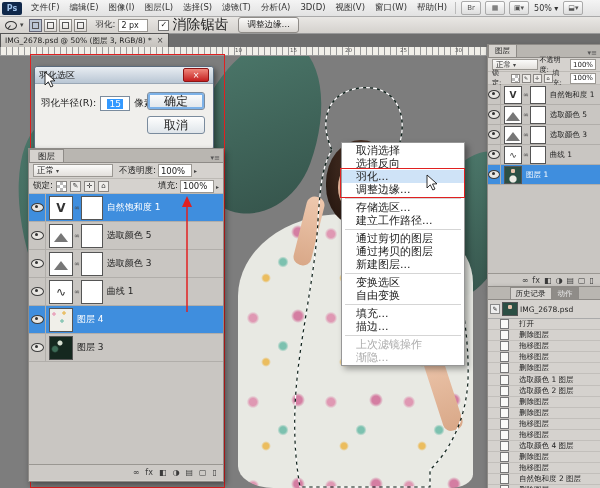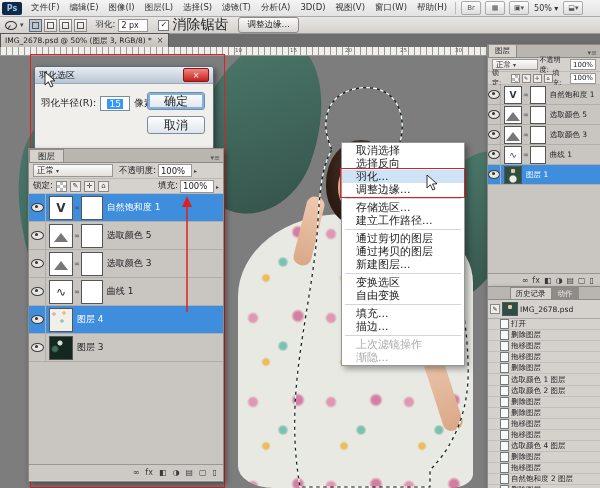--- a/index.html
+++ b/index.html
@@ -159,21 +159,21 @@
   .hist-tabs{height:12px;background:#b9b6b1;display:flex;align-items:flex-end;border-bottom:1px solid #8e8b87;justify-content:center;}
   .hist-tab{padding:1px 5px 0 5px;font-size:7.5px;height:10px;border:1px solid #8e8b87;border-bottom:none;}
   .hist-tab.active{background:#d5d2ce;}
   .hist-tab.inactive{background:#8f8c88;color:#e8e8e8;}
   #hist-snapshot{height:18px;display:flex;align-items:center;background:#d5d2ce;border-bottom:1px solid #aaa;
       font-size:7.5px;padding:0 2px;gap:2px;}
   #hist-snapshot .snap-thumb{width:14px;height:12px;border:1px solid #555;
       background:radial-gradient(4px 4px at 7px 4px,#e7c3ac 50%,transparent 60%),#2c4f44;flex:none;}
   .hist-brush{width:8px;height:8px;border:1px solid #888;background:#eee;flex:none;font-size:6px;line-height:8px;text-align:center;color:#333;}
   #hist-list{background:#d5d2ce;overflow:hidden;height:172px;}
-  .hist-row{height:10.1px;display:flex;align-items:center;font-size:7.5px;gap:2px;
+  .hist-row{height:10.1px;display:flex;align-items:center;font-size:7.5px;gap:10px;
       border-bottom:1px solid #c2bfbb;padding-left:12px;}
   .hist-icon{width:7px;height:8px;border:1px solid #777;background:#fafaf8;flex:none;}
   
   svg.overlay{position:absolute;left:0;top:0;pointer-events:none;}
 </style>
 </head>
 <body>
 
 <div id="app">
 

